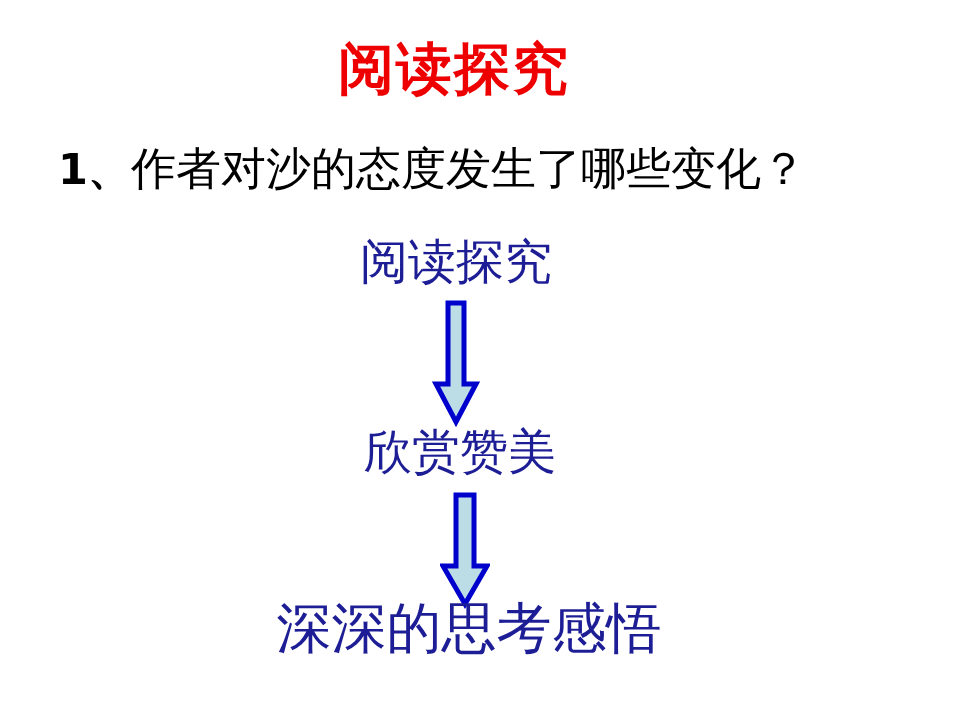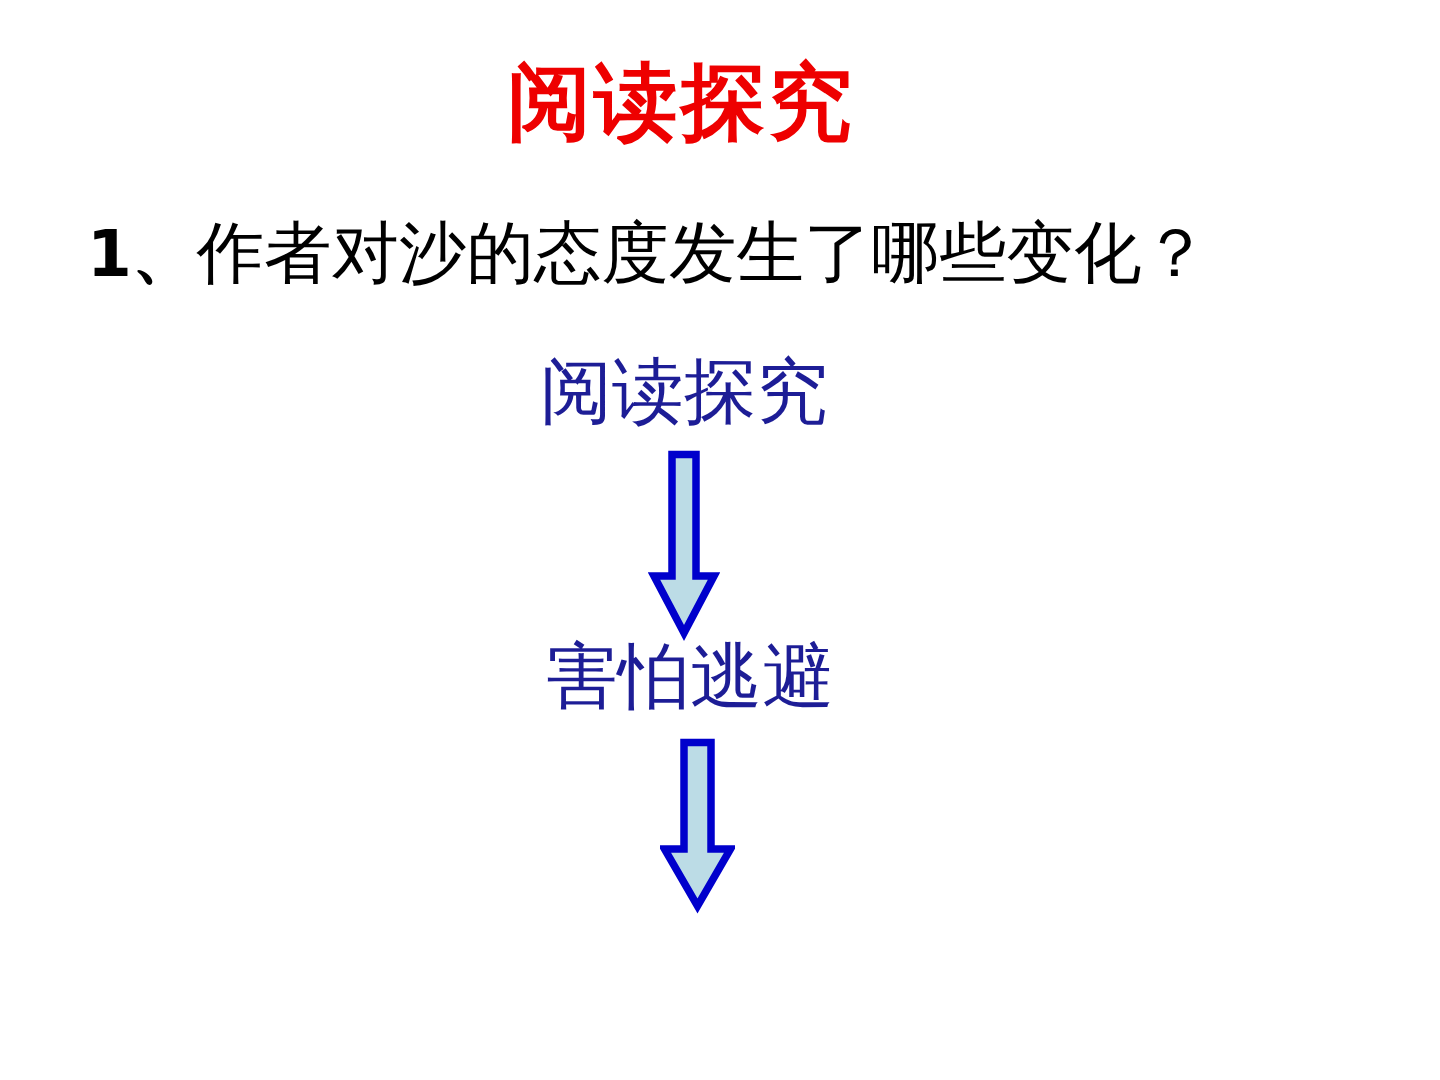--- a/index.html
+++ b/index.html
@@ -113,22 +113,23 @@
   </div>
 
   <div class="flow-label step-1">阅读探究</div>
 
   <div class="flow-arrow arrow-1">
     <svg width="48" height="128" viewBox="0 0 48 128" xmlns="http://www.w3.org/2000/svg">
       <polygon points="16,3 32,3 32,84 44,84 24,122 4,84 16,84" fill="#bcdce6" stroke="#0000cc" stroke-width="5" stroke-linejoin="miter"></polygon>
     </svg>
   </div>
 
-  <div class="flow-label step-2">害怕逃避</div>
+  <div class="flow-label step-2">欣赏赞美</div>
 
   <div class="flow-arrow arrow-2">
     <svg width="50" height="118" viewBox="0 0 50 118" xmlns="http://www.w3.org/2000/svg">
       <polygon points="16,3 34,3 34,74 47,74 25,112 3,74 16,74" fill="#bcdce6" stroke="#0000cc" stroke-width="5" stroke-linejoin="miter"></polygon>
     </svg>
   </div>
 
+  <div class="flow-label step-3">深深的思考感悟</div>
 
 </div>
 
 </body></html>

